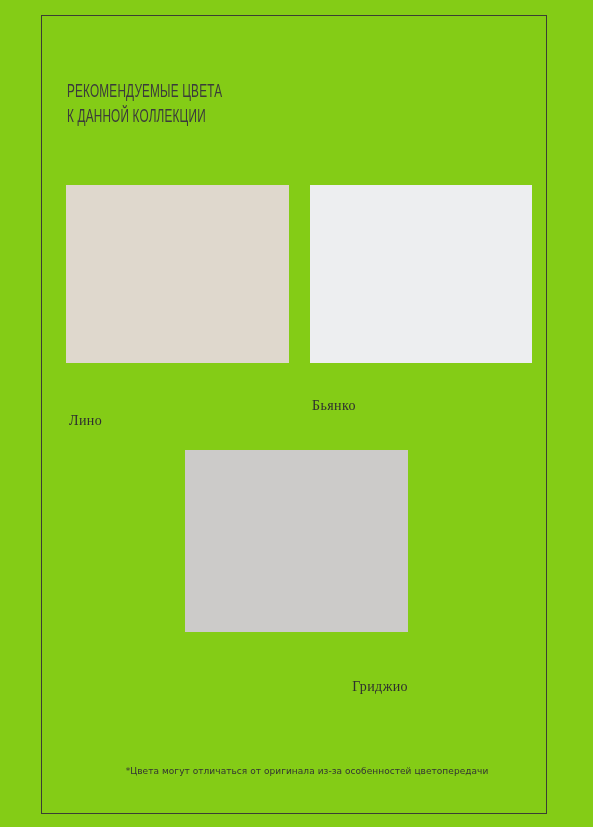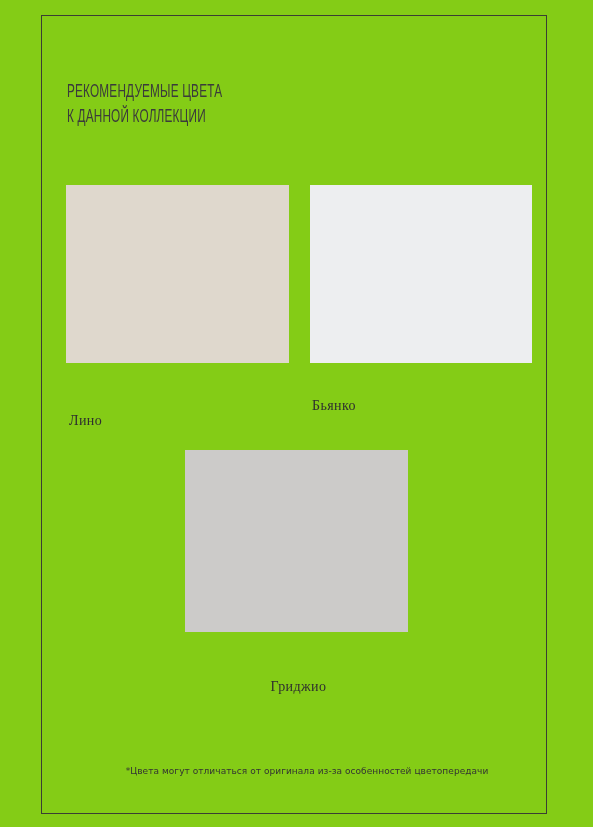--- a/index.html
+++ b/index.html
@@ -105,21 +105,21 @@
 
   .label-2 {
     left: 312px;
     top: 374px;
   }
 
   .label-3 {
     left: 189px;
     top: 655px;
     width: 219px;
-    text-align: center;
+    text-align: right;
   }
 
   
   .footnote {
     position: absolute;
     left: 41px;
     top: 766px;
     width: 532px;
     text-align: center;
     color: #333333;

